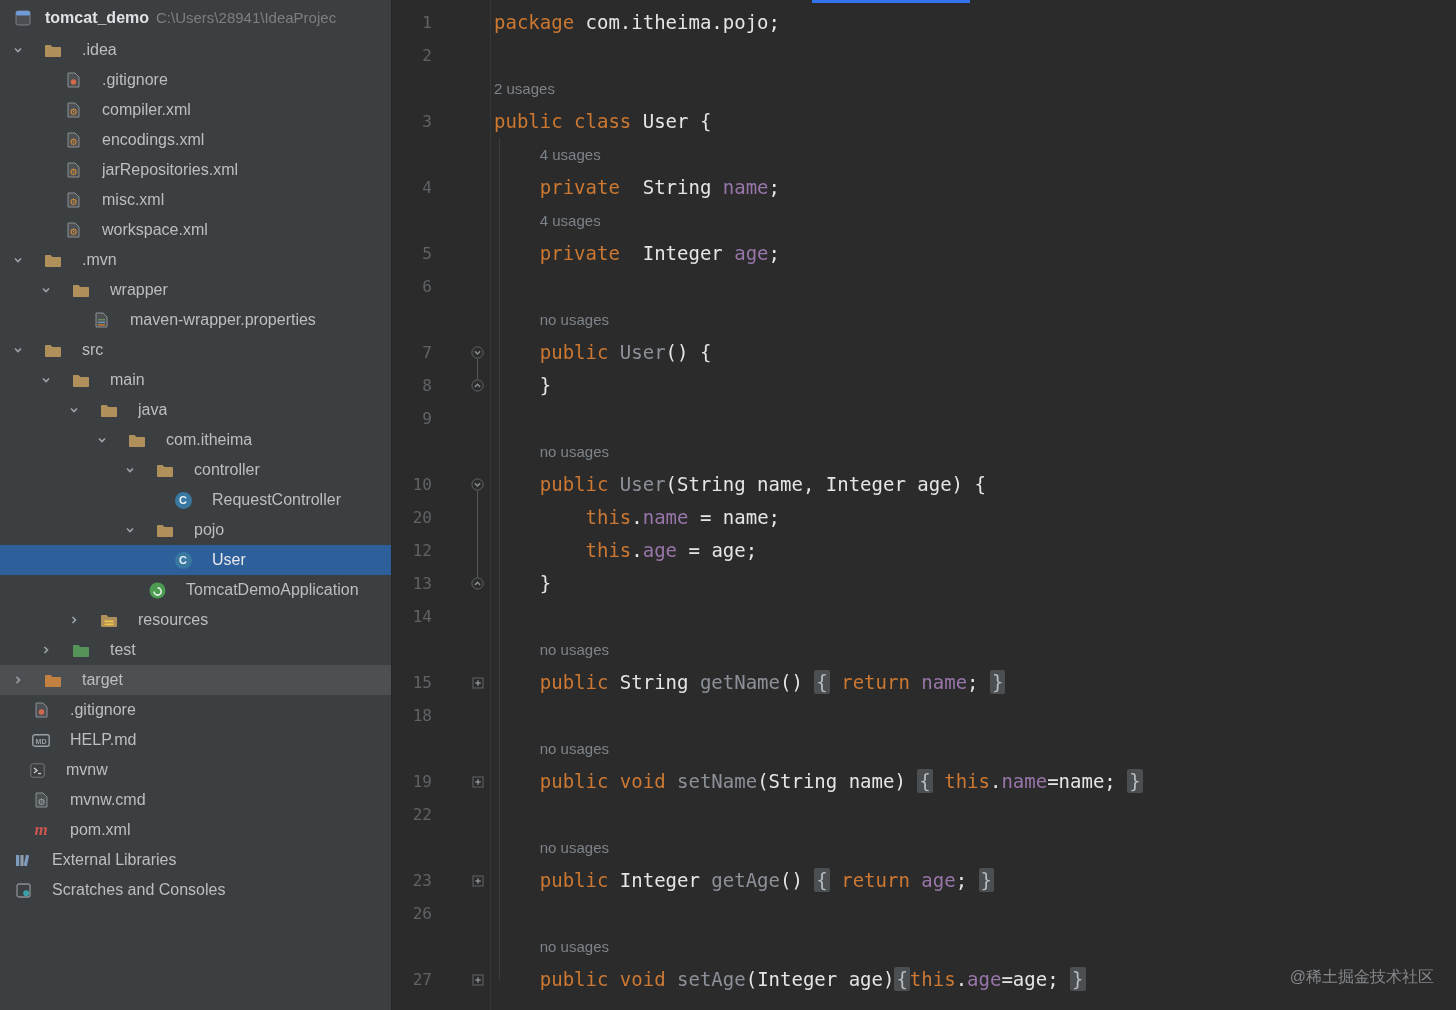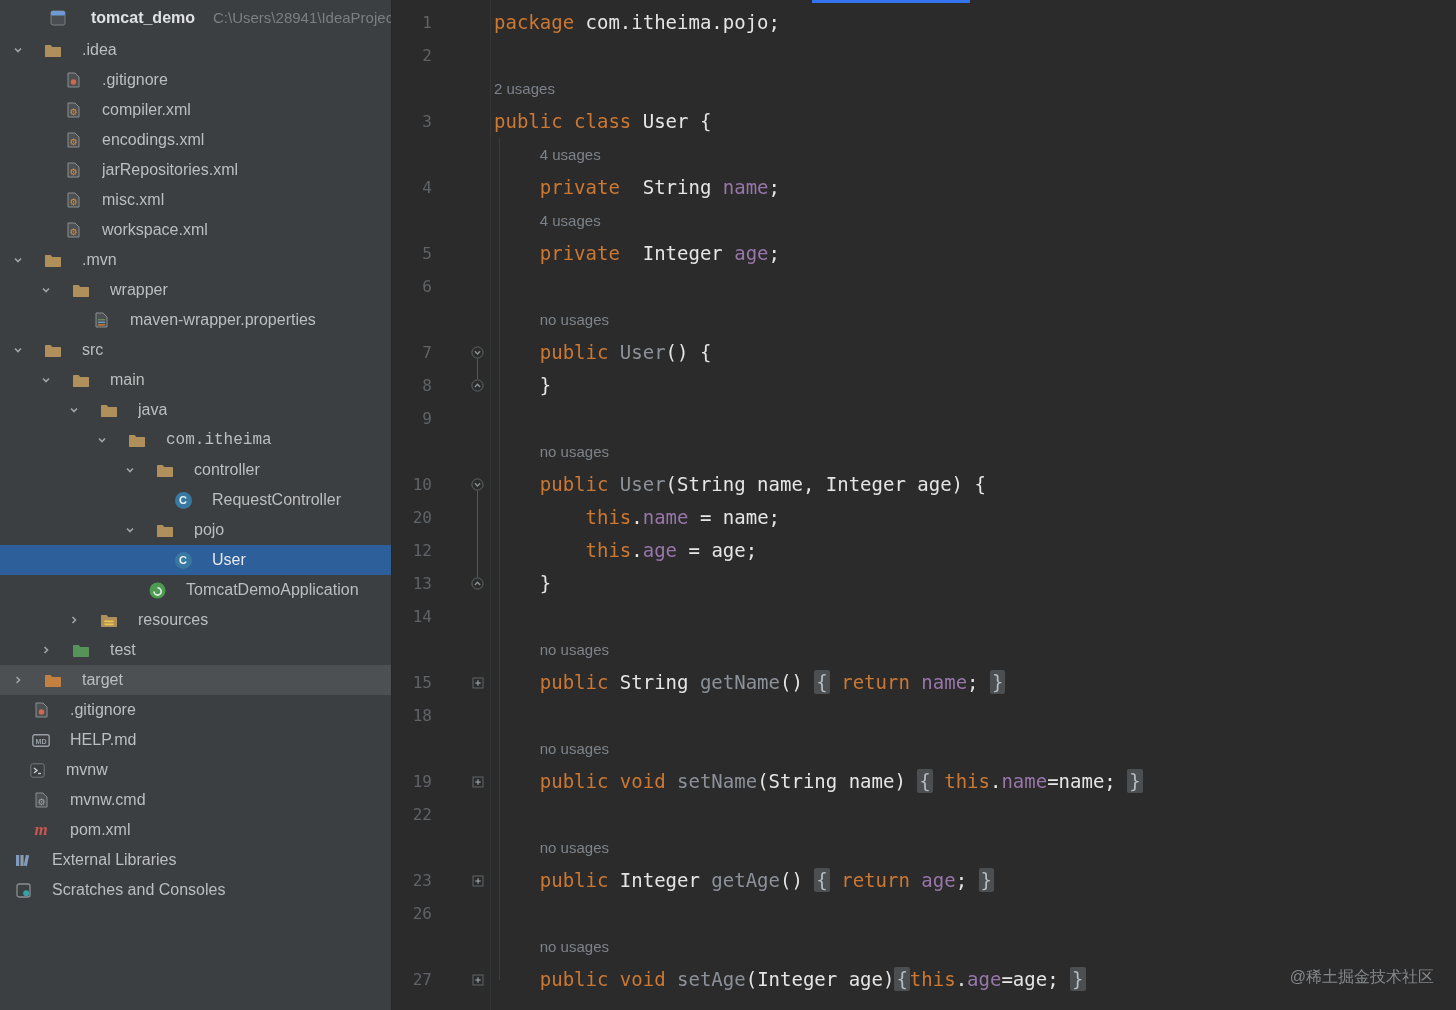--- a/index.html
+++ b/index.html
@@ -12,21 +12,21 @@
   .app { display:flex; width:1456px; height:1010px; }
 
   
   .tree-panel {
     width:392px; min-width:392px; height:100%;
     background:#3c3f41; border-right:1px solid #252728;
     color:#bcbec0; overflow:hidden; position:relative;
   }
   .tree-header {
     height:35px; display:flex; align-items:center;
-    padding-left:12px; gap:18px; white-space:nowrap; overflow:hidden;margin-left:35px;
+    padding-left:12px; gap:7px; white-space:nowrap; overflow:hidden;
   }
   .proj-name { color:#dfe1e5; font-weight:bold; font-size:16px; }
   .proj-path { color:#7c7f82; font-size:15px; }
   .tree-row {
     height:30px; display:flex; align-items:center;
     font-size:16px; white-space:nowrap; cursor:default; overflow:hidden;gap:14px;
   }
   .tree-row.selected { background:#2d5f9b; color:#e6e8ea; }
   .tree-row.highlighted { background:#4c5052; }
   .chev { width:20px; min-width:20px; display:flex; justify-content:center; align-items:center; }
@@ -235,21 +235,21 @@
               <polyline points="3,4.5 6,7.5 9,4.5" fill="none" stroke="#a0a4a8" stroke-width="1.6"></polyline>
             </svg>
           </span>
           <span class="t-icon">
             <svg width="18" height="15" viewBox="0 0 18 15">
               <path d="M1 3 c0-.6.4-1 1-1 h4.6 l1.7 2 H16 c.6 0 1 .4 1 1 v8 c0 .6-.4 1-1 1 H2 c-.6 0-1-.4-1-1 z" fill="#b0905a"></path>
             </svg>
           </span>
           <span class="tree-label">java</span>
         </div>
-        <div class="tree-row" style="padding-left: 92px; font-family: Liberation Mono, monospace;">
+        <div class="tree-row" style="padding-left: 92px;">
           <span class="chev">
             <svg width="12" height="12" viewBox="0 0 12 12">
               <polyline points="3,4.5 6,7.5 9,4.5" fill="none" stroke="#a0a4a8" stroke-width="1.6"></polyline>
             </svg>
           </span>
           <span class="t-icon">
             <svg width="18" height="15" viewBox="0 0 18 15">
               <path d="M1 3 c0-.6.4-1 1-1 h4.6 l1.7 2 H16 c.6 0 1 .4 1 1 v8 c0 .6-.4 1-1 1 H2 c-.6 0-1-.4-1-1 z" fill="#b0905a"></path>
             </svg>
           </span>

